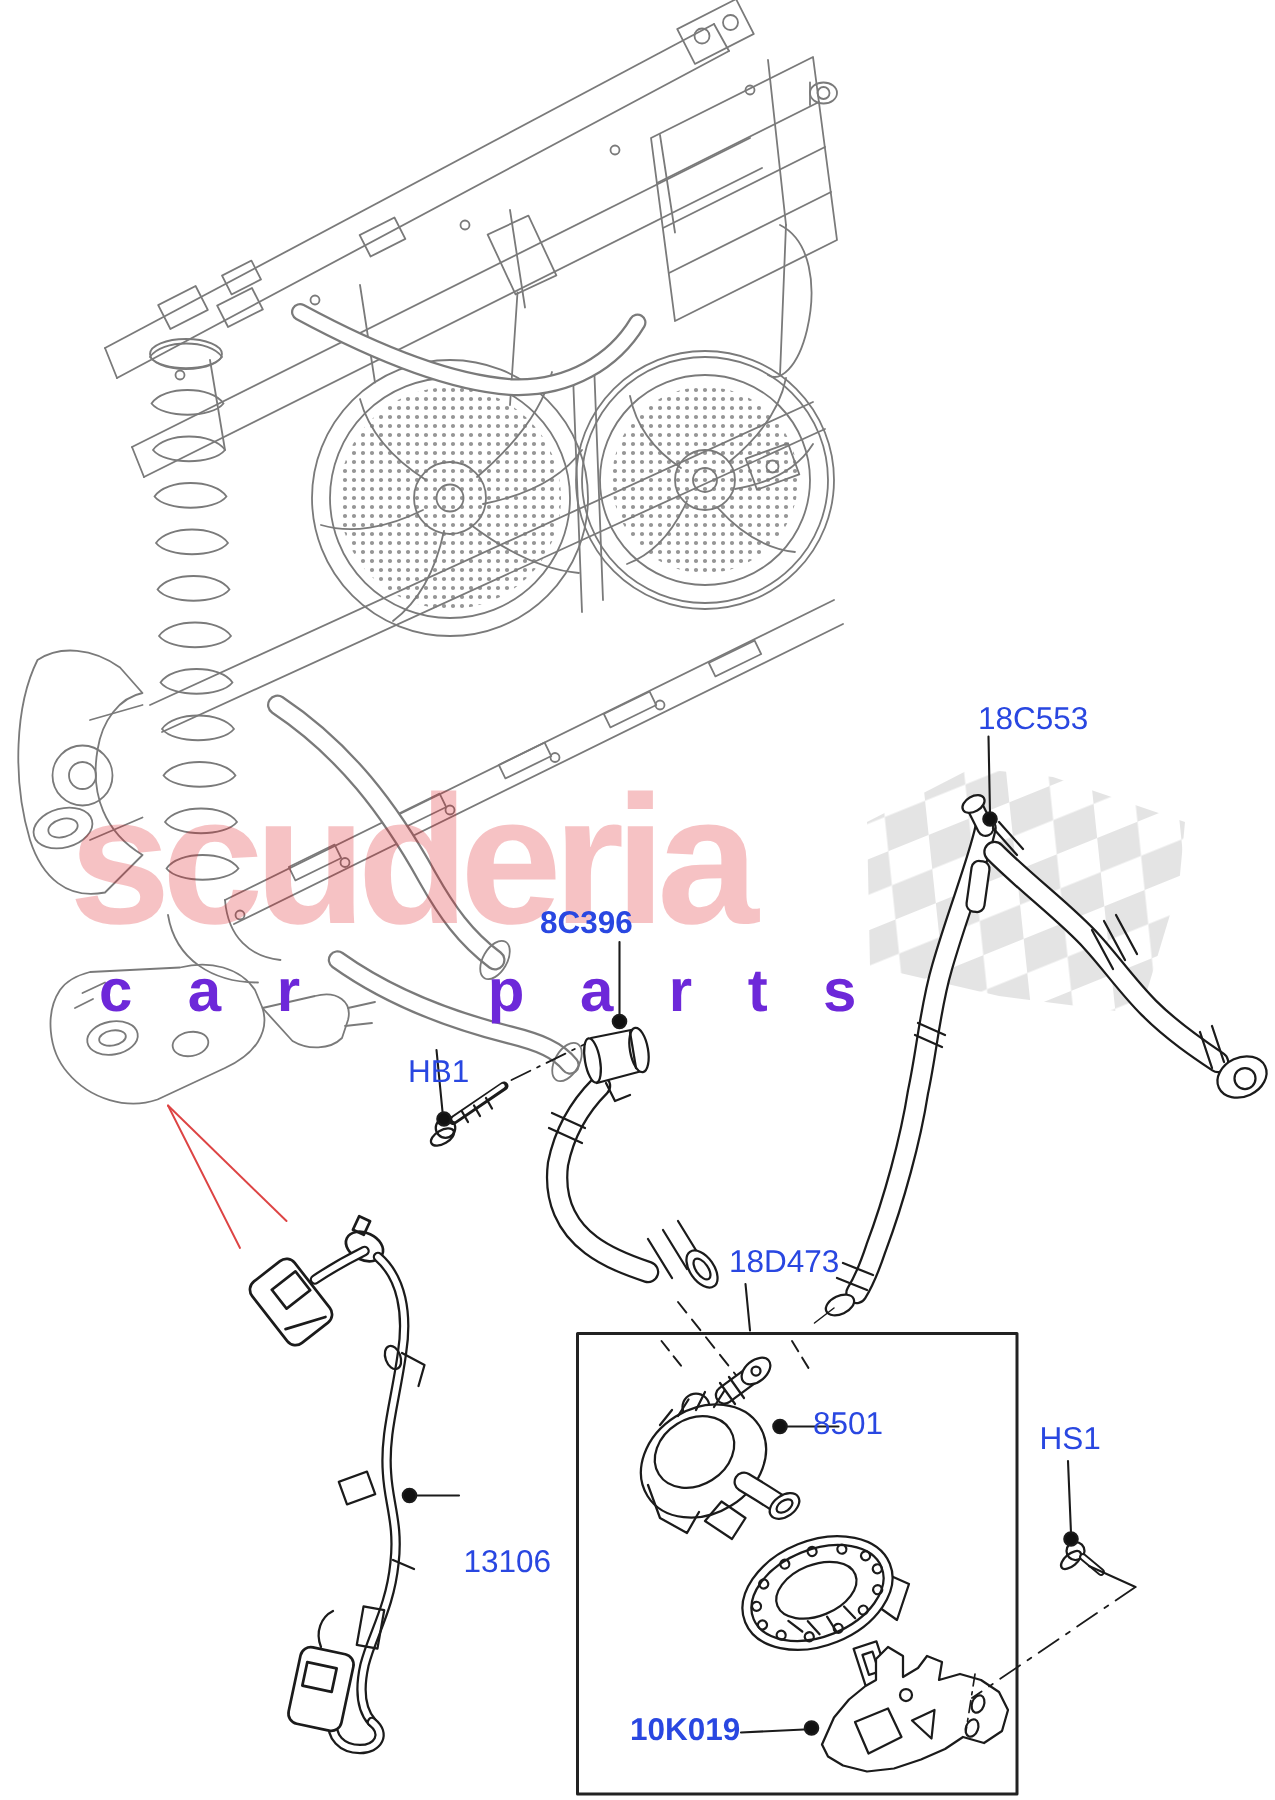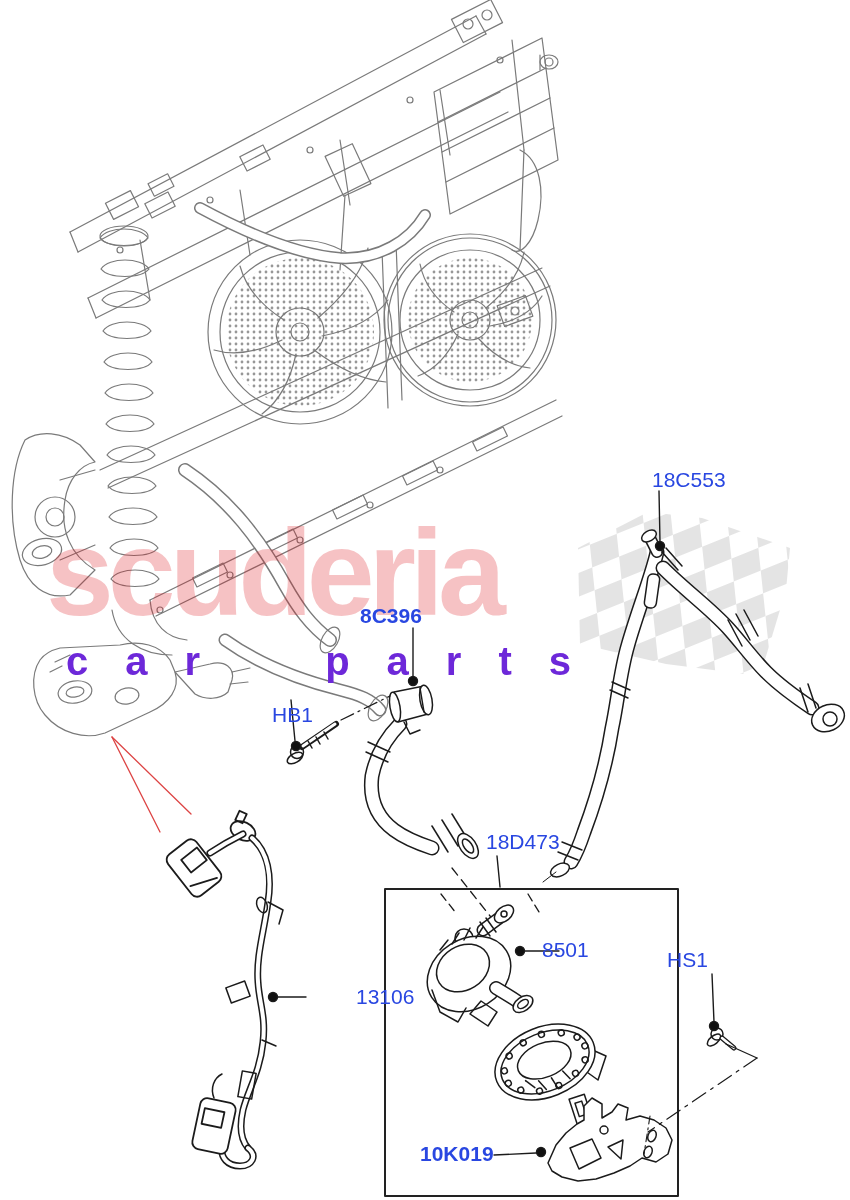--- a/index.html
+++ b/index.html
@@ -9,22 +9,22 @@
   .wm-brand{position:absolute;left:46px;top:512px;font-size:122px;font-weight:bold;
             letter-spacing:-6px;line-height:1;color:rgba(223,30,38,0.27);white-space:nowrap;}
   .wm-tagline{position:absolute;left:66px;top:641px;font-size:40px;font-weight:bold;
               letter-spacing:37px;word-spacing:40px;line-height:1;color:#6d28d9;white-space:nowrap;text-align:center;}
   .callout{position:absolute;font-size:21px;color:#2947e1;white-space:nowrap;line-height:1.1;cursor:pointer;}
   .co-18c553{left:624px;top:468px;margin-left:28px;}
   .co-8c396 {left:360px;top:604px;font-weight:bold;}
   .co-hb1   {left:272px;top:672px;margin-top:31px;}
   .co-18d473{left:486px;top:830px;}
   .co-8501  {left:542px;top:938px;}
-  .co-hs1   {left:667px;top:948px;}
-  .co-13106 {left:309px;top:985px;margin-left:47px;}
+  .co-hs1   {left:693px;top:948px;}
+  .co-13106 {left:309px;top:1030px;}
   .co-10k019{left:420px;top:1142px;font-weight:bold;}
 </style>
 </head>
 <body>
 
 <div class="page">
 
   <svg class="layer" viewBox="0 0 850 1200">
     <defs>
       <pattern id="chk" patternUnits="userSpaceOnUse" width="58" height="44" patternTransform="rotate(-22) skewX(-16)">

